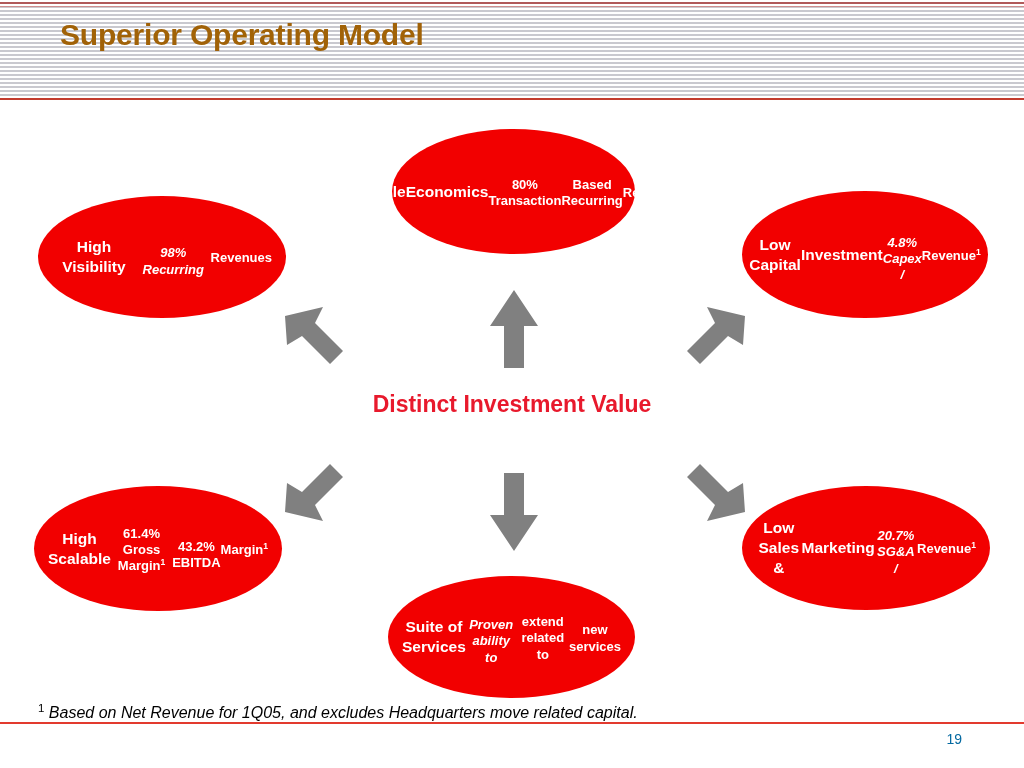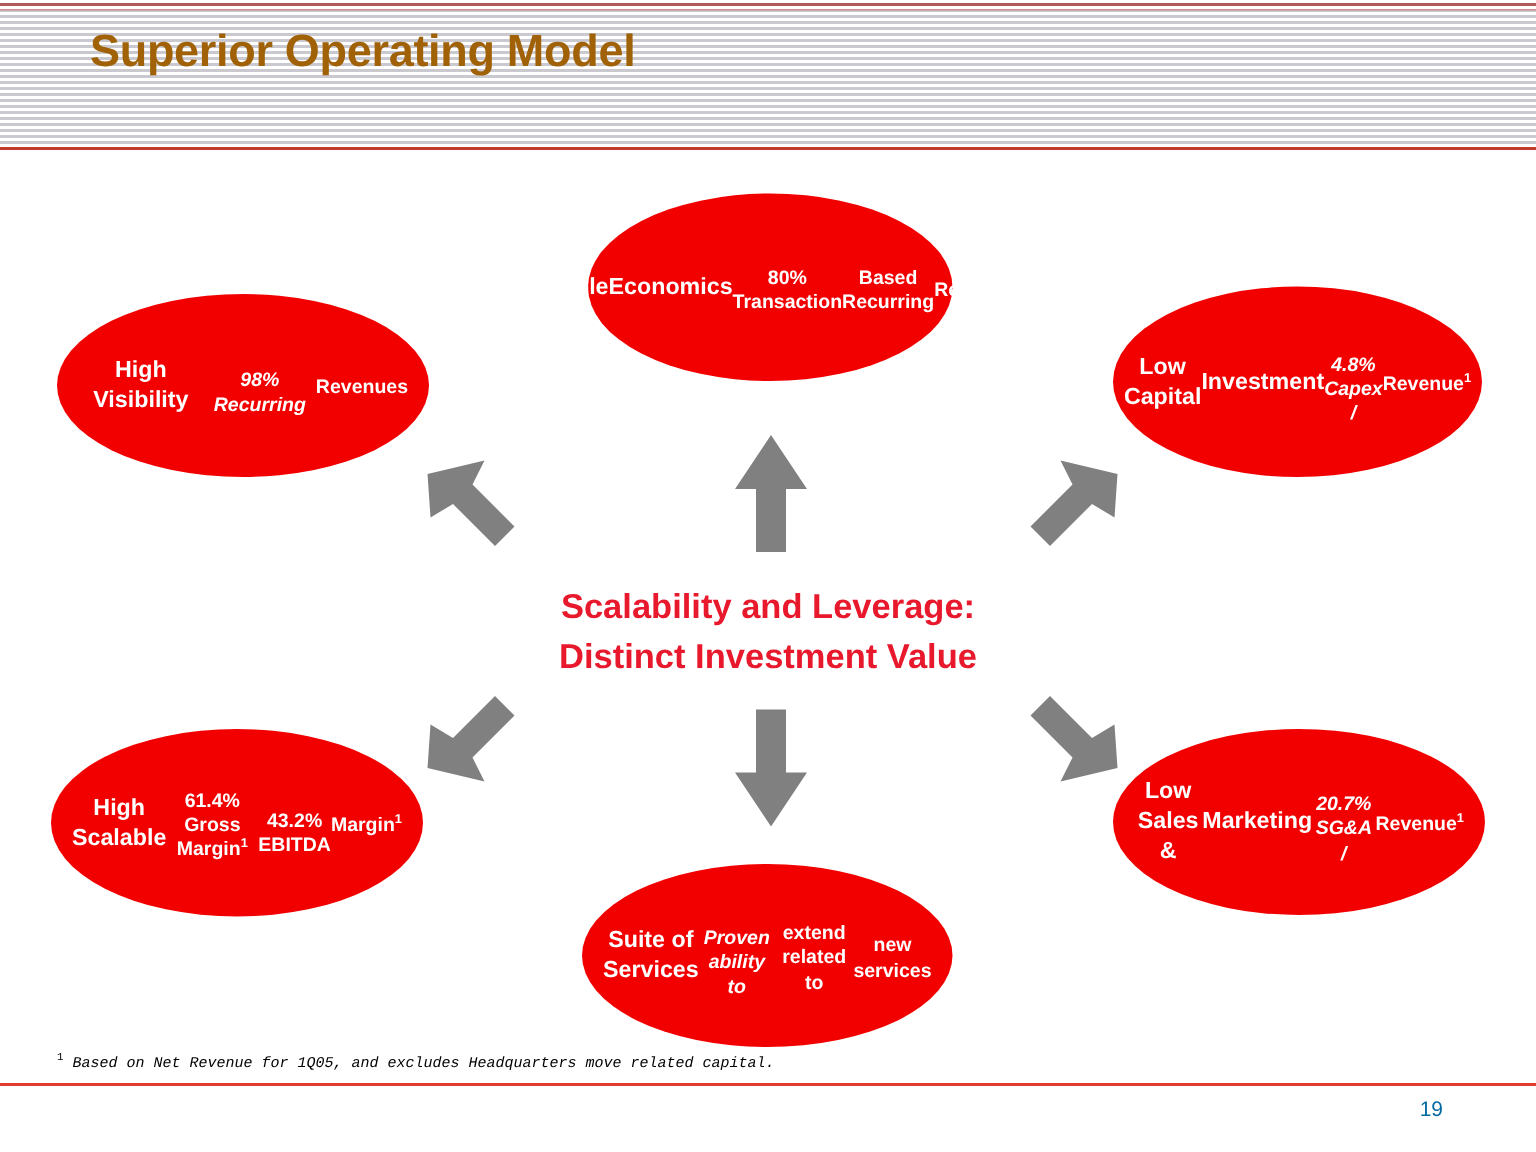--- a/index.html
+++ b/index.html
@@ -132,25 +132,24 @@
   #arrow-up-right  { left: 679px; top: 300px; }
   #arrow-down-left { left: 281px; top: 460px; }
   #arrow-down      { left: 488px; top: 471px; }
   #arrow-down-right{ left: 679px; top: 460px; }
 
   
   .footnote {
     position: absolute;
     left: 38px;
     top: 704px;
-    font-size: 10px;
+    font-size: 16px;
     font-style: italic;
     color: #000000;
     white-space: nowrap;
-    font-family: Liberation Mono, monospace;
   }
   .footnote sup {
     font-style: normal;
     font-size: 0.72em;
   }
   .footer-rule {
     position: absolute;
     left: 0;
     top: 722px;
     width: 1024px;
@@ -213,21 +212,20 @@
   </div>
 
   <div class="ellipse" id="ellipse-low-sales-marketing">
     <div class="ell-title">Low Sales &amp;</div>
     <div class="ell-title">Marketing</div>
     <div class="ell-sub gap">20.7% SG&amp;A /</div>
     <div class="ell-sub tight"><span>Revenue</span><sup>1</sup></div>
   </div>
 
   <div class="center-text">
-    <div>Scalability and Leverage:</div>
     <div>Distinct Investment Value</div>
   </div>
 
   <svg class="arrow" id="arrow-up-left" width="70" height="68" viewBox="0 0 70 68">
     <polygon points="4,16 42,7 34,23 62,51 49,64 21,36 6,45" fill="#808080"></polygon>
   </svg>
 
   <svg class="arrow" id="arrow-up" width="52" height="82" viewBox="0 0 52 82">
     <polygon points="26,2 50,38 36,38 36,80 16,80 16,38 2,38" fill="#808080"></polygon>
   </svg>

